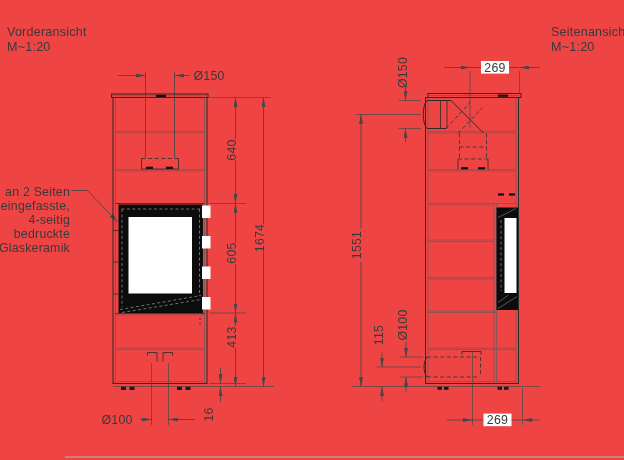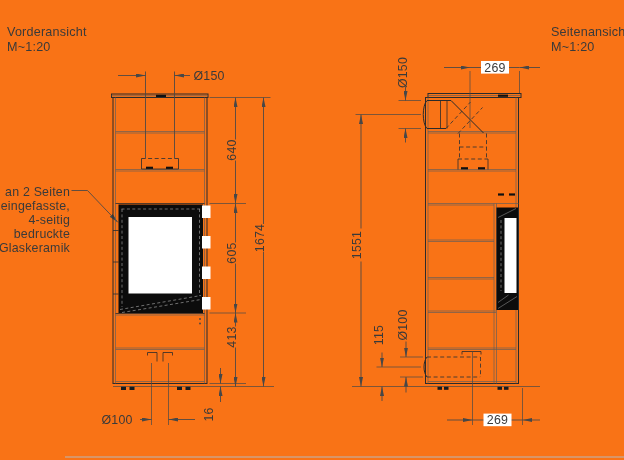--- a/index.html
+++ b/index.html
@@ -1,16 +1,16 @@
 <!DOCTYPE html>
 <html><head>
 <meta charset="utf-8">
 <style>
   html,body{margin:0;padding:0;background:#fff}
-  .canvas{position:relative;width:624px;height:460px;background:#f97316;overflow:hidden;
+  .canvas{position:relative;width:624px;height:460px;background:#ef4444;overflow:hidden;
           font-family:"Liberation Sans",sans-serif}
   svg{position:absolute;left:0;top:0}
   text{font-family:"Liberation Sans",sans-serif;font-size:12.4px;fill:#3a3a3a;letter-spacing:.2px}
   .tt{font-size:12.6px}
   .ol{stroke:#2b2b2b;stroke-width:1;fill:none}
   .ol2{stroke:#2b2b2b;stroke-width:.8;fill:none}
   .sm{stroke:#5d5d5d;stroke-width:.65;fill:none}
   .dm{stroke:#474747;stroke-width:.85;fill:none}
   .xt{stroke:#474747;stroke-width:.7;fill:none}
   .hd{stroke:#333;stroke-width:.85;fill:none;stroke-dasharray:4 2.6}

